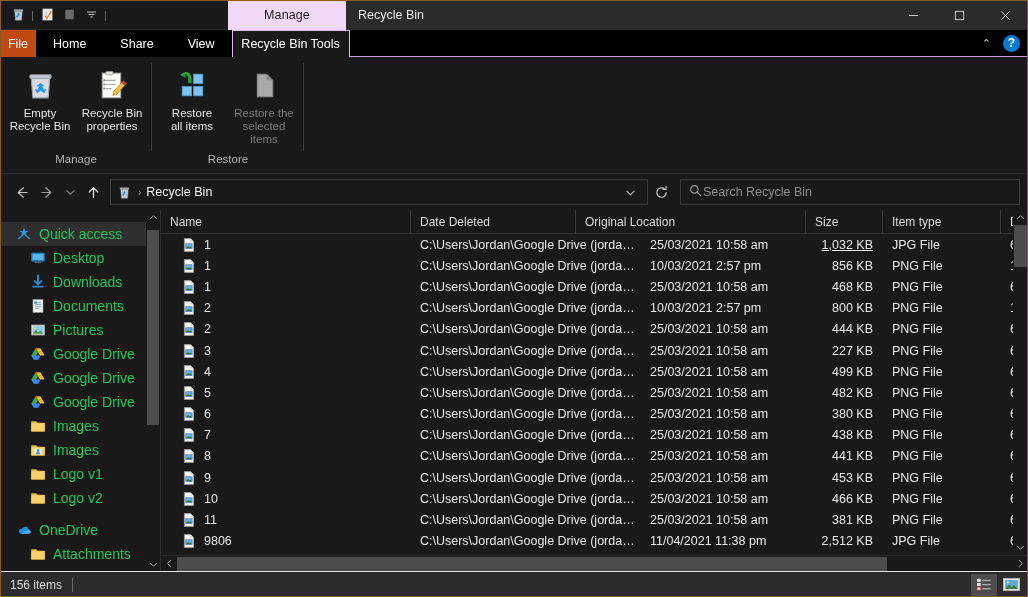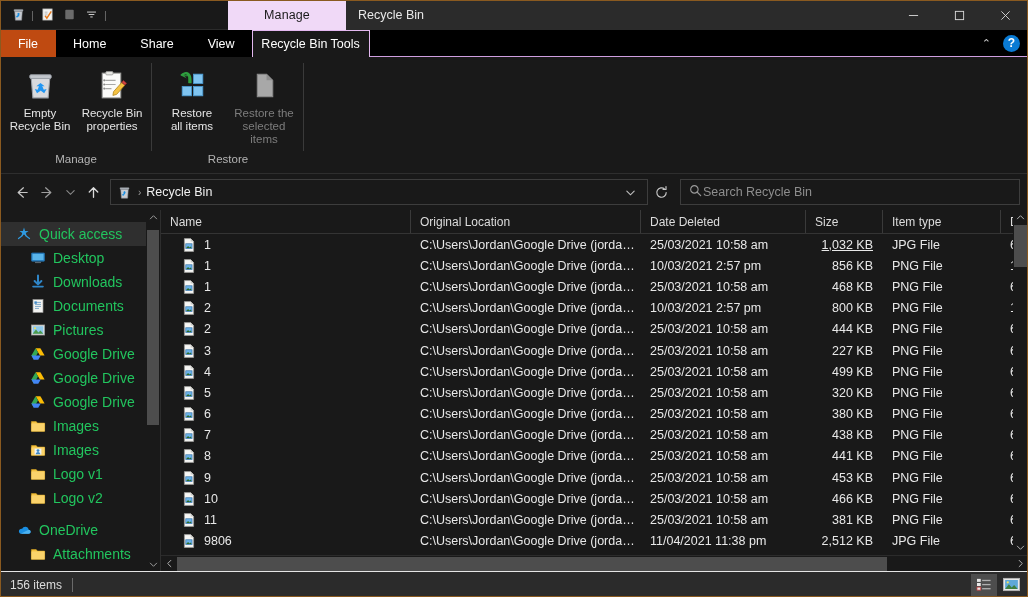--- a/index.html
+++ b/index.html
@@ -23,21 +23,21 @@
     font-size: 12.5px; letter-spacing: .1px;
   }
   .title-rest { flex: 1; background: #2b2b2b; display: flex; align-items: center; padding-left: 12px; border-bottom: 1px solid #2b2b2b; }
   .win-title { font-size: 12.5px; color: #e8e8e8; }
   .wincontrols { display: flex; align-items: stretch; background: #2b2b2b; }
   .wc { width: 46px; display: flex; align-items: center; justify-content: center; color: #d8d8d8; }
 
   
   .tabstrip { height: 27px; flex: 0 0 27px; background: #000; display: flex; align-items: stretch; position: relative; }
   .tab { display: flex; align-items: center; justify-content: center; padding: 0 17px; font-size: 12.5px; color: #ffffff; cursor: default; }
-  .tab.file { background: #bf4a11; color: #fff; width: 56px; padding: 4px; }
+  .tab.file { background: #bf4a11; color: #fff; width: 36px; padding: 4px; }
   .tab.active-ctx {
     background: #191919; color: #ffffff;
     border-left: 1px solid #e3b8f0; border-right: 1px solid #e3b8f0; border-top: 1px solid #e3b8f0;
     width: 118px; padding: 0;
   }
   .tabstrip .underline-gap { flex: 1; border-bottom: 1px solid #cf9ee0; }
   .tab-rightzone { display: flex; align-items: center; gap: 6px; padding-right: 8px; border-bottom: 1px solid #cf9ee0; }
   .collapse-ribbon { color: #c8c8c8; font-size: 11px; padding: 0 6px; }
   .help-icon { width: 17px; height: 17px; border-radius: 50%; background: #0a7bd4; color: #fff; font-size: 12px; font-weight: bold; display: flex; align-items: center; justify-content: center; }
 
@@ -523,26 +523,26 @@
         </div>
       </div>
     </div>
 
     <div class="filepane">
       <div class="colheader" id="colheader">
           <div class="col" style="width: 250px; flex: 0 0 250px;">
             <span>Name</span>
             <span class="sortcaret">⌃</span>
           </div>
+          <div class="col" style="width: 165px; flex: 0 0 165px;">
+            <span>Date Deleted</span>
+          </div>
           <div class="col" style="width: 230px; flex: 0 0 230px;">
             <span>Original Location</span>
           </div>
-          <div class="col" style="width: 165px; flex: 0 0 165px;">
-            <span>Date Deleted</span>
-          </div>
           <div class="col" style="width: 77px; flex: 0 0 77px;">
             <span>Size</span>
           </div>
           <div class="col" style="width: 118px; flex: 0 0 118px;">
             <span>Item type</span>
           </div>
           <div class="col" style="width: 14px; flex: 0 0 14px;">
             <span>D</span>
           </div>
         </div>
@@ -688,21 +688,21 @@
                   <path d="M9.6 1.6l3 3h-3z" fill="#c9c9c5"></path>
                   <rect x="4.4" y="6.4" width="7" height="5.4" fill="#2f6fa8"></rect>
                   <rect x="5.1" y="7.1" width="5.6" height="4" fill="#6cb2e8"></rect>
                   <path d="M5.1 11.1l2-2.2 1.3 1.5 1.1-1 1.2 1.7z" fill="#2b6b2b"></path>
                 </svg>
               </span>
               <span>5</span>
             </div>
             <div class="cell " style="width: 230px; flex: 0 0 230px;">C:\Users\Jordan\Google Drive (jordan@j...</div>
             <div class="cell " style="width: 165px; flex: 0 0 165px;">25/03/2021 10:58 am</div>
-            <div class="cell num" style="width: 77px; flex: 0 0 77px;">320 KB</div>
+            <div class="cell num" style="width: 77px; flex: 0 0 77px;">482 KB</div>
             <div class="cell " style="width: 118px; flex: 0 0 118px;">PNG File</div>
             <div class="cell " style="width: 14px; flex: 0 0 14px;">6</div>
           </div>
           <div class="row">
             <div class="cell name" style="width: 250px; flex: 0 0 250px;">
               <span style="display: flex;">
                 <svg width="16" height="16" viewBox="0 0 16 16">
                   <path d="M3.4 1.6h6.2l3 3v9.8H3.4z" fill="#f7f7f5" stroke="#9a9a98" stroke-width=".8"></path>
                   <path d="M9.6 1.6l3 3h-3z" fill="#c9c9c5"></path>
                   <rect x="4.4" y="6.4" width="7" height="5.4" fill="#2f6fa8"></rect>

